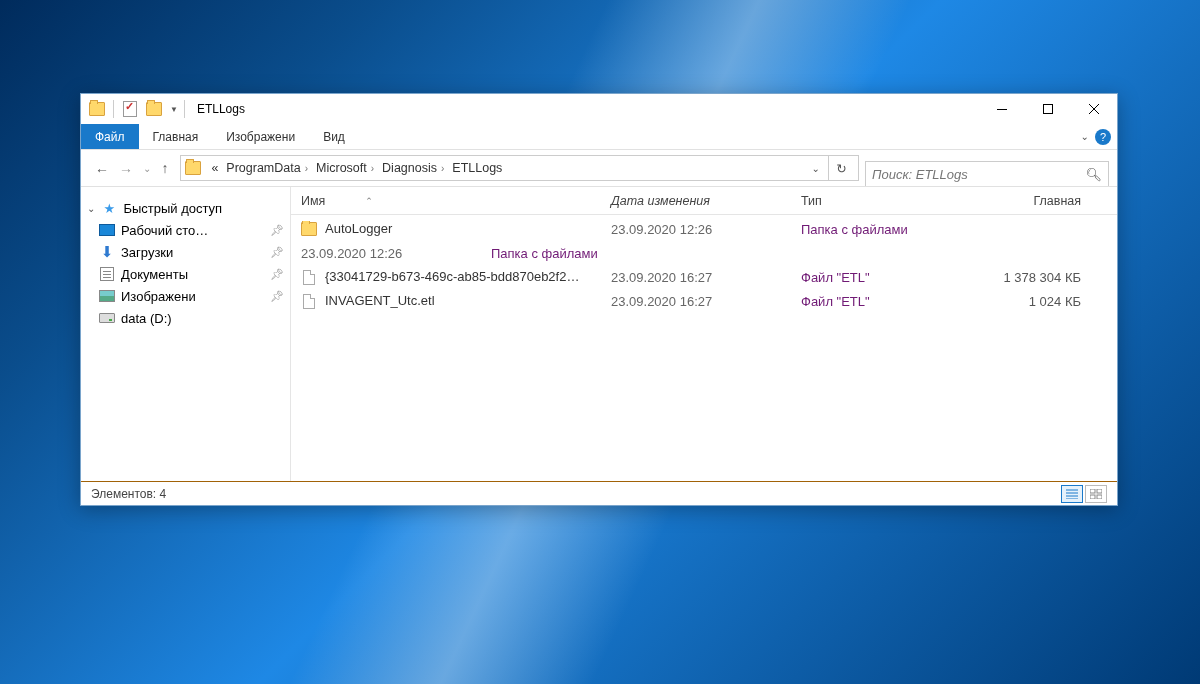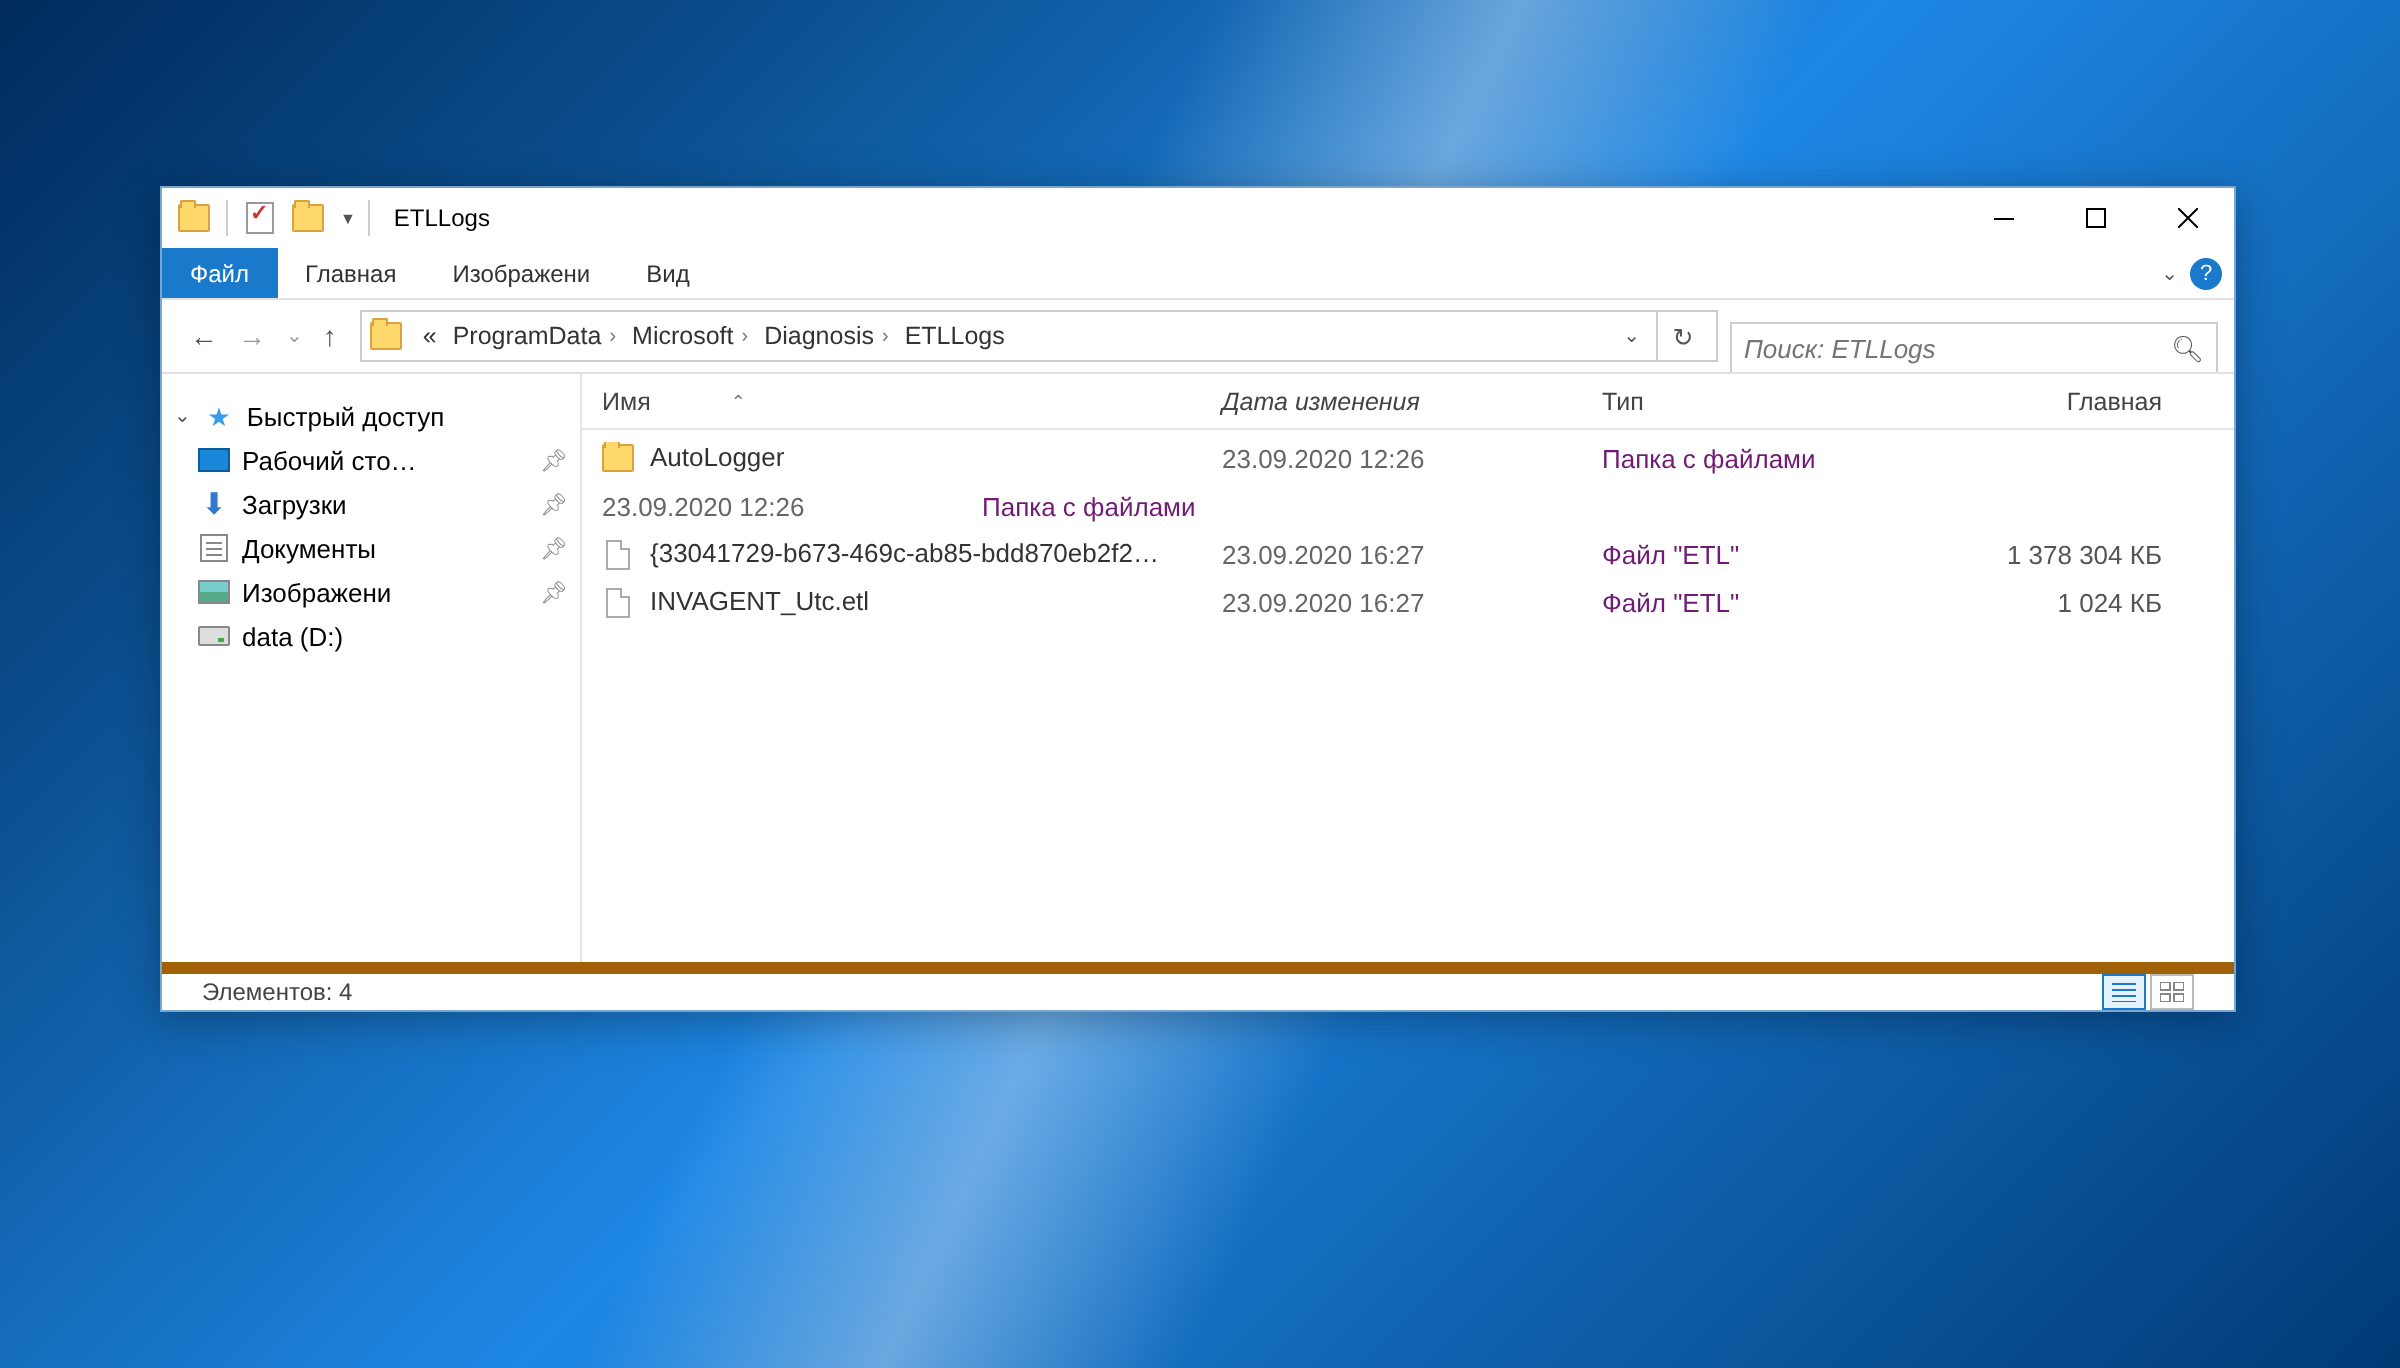--- a/index.html
+++ b/index.html
@@ -71,21 +71,21 @@
 .row { height:24px; display:flex; align-items:center; font-size:13px; color:#333; }
 .row > div { padding:0 10px; overflow:hidden; text-overflow:ellipsis; white-space:nowrap; }
 .row .c-name { width:310px; display:flex; gap:8px; }
 .row .c-date { width:190px; color:#666; }
 .row .c-type { width:170px; color:#701a75; }
 .row .c-size { width:130px; text-align:right; color:#555; }
 .file-icon { width:16px; height:16px; display:flex; align-items:center; justify-content:center; flex-shrink:0; }
 .doc-icon { width:12px; height:15px; border:1px solid #aaa; background:#fff; position:relative; }
 .doc-icon::before { content:''; position:absolute; top:-1px; right:-1px; width:4px; height:4px; background:#fff; border-left:1px solid #aaa; border-bottom:1px solid #aaa; }
 
-.statusbar { height:24px; border-top:6px solid #a16207; display:flex; align-items:center; font-size:12px; color:#444; padding:0 20px; background:#fff; }
+.statusbar { height:24px; border-top:1px solid #a16207; display:flex; align-items:center; font-size:12px; color:#444; padding:0 10px; background:#fff; }
 .statusbar .viewbtns { margin-left:auto; display:flex; gap:2px; }
 .viewbtn { width:22px; height:18px; border:1px solid #bbb; display:flex; align-items:center; justify-content:center; }
 .viewbtn.active { border-color:#1979ca; background:#e5f1fb; }
 
 svg { display:block; }
 .desk-sm { width:16px; height:12px; background:#1a87d8; border:1px solid #0d5a9c; }
 .downloads-sm { color:#2f7ad0; font-size:15px; }
 .docs-sm { width:14px; height:14px; border:1px solid #888; background:#fff; position:relative; }
 .docs-sm::after{content:'';position:absolute;top:3px;left:2px;right:2px;height:1px;background:#888;box-shadow:0 3px 0 #888, 0 6px 0 #888;}
 .pics-sm { width:16px; height:12px; background:linear-gradient(180deg,#7cc 50%,#5a8 50%); border:1px solid #888; }

